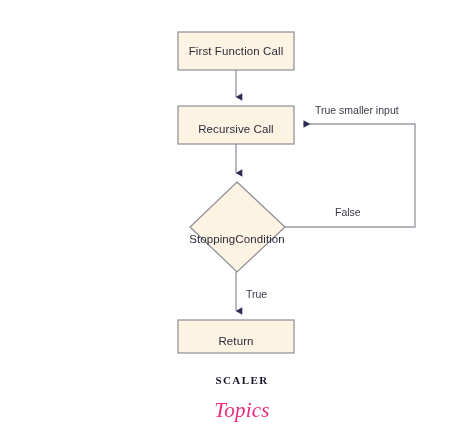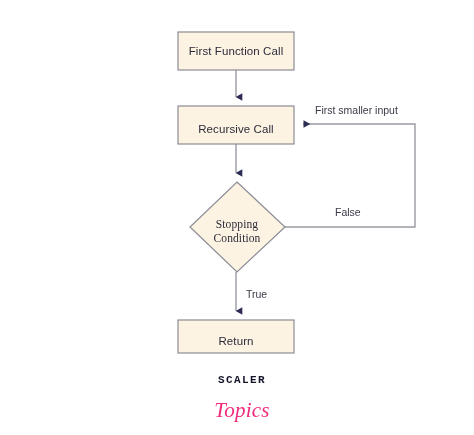--- a/index.html
+++ b/index.html
@@ -56,21 +56,21 @@
   
   #logo {
     position: absolute;
     left: 196px;
     top: 374px;
     width: 92px;
     height: 42px;
     text-align: center;
   }
   #logo-scaler {
-    font-family: Liberation Mono, monospace;
+    font-family: Liberation Serif, serif;
     font-weight: bold;
     font-size: 11px;
     letter-spacing: 1.4px;
     color: #14142b;
     display: block;
     line-height: 12px;
   }
   #logo-topics {
     font-family: "Liberation Serif", serif;
     font-style: italic;
@@ -111,28 +111,28 @@
 
     <polygon points="237,182 285,227 237,272 190,227" fill="#fdf3e3" stroke="#8c8c96" stroke-width="1.2"></polygon>
 
     <rect x="178" y="320" width="116" height="33" fill="#fdf3e3" stroke="#8c8c96" stroke-width="1.2"></rect>
   </svg>
 
   <div class="node-label" style="left:178px; top:32px; width:116px; height:38px;border-radius:9px;">First Function Call</div>
 
   <div class="node-label" style="left:178px; top:106px; width:116px; height:45px;">Recursive Call</div>
 
-  <div class="node-label" style="left:190px; top:204px; width:94px; height:54px; flex-direction:column;font-family:Liberation Serif, serif;">
+  <div class="node-label" style="left:190px; top:212px; width:94px; height:54px; ">
     <span>Stopping</span>
     <span>Condition</span>
   </div>
 
   <div class="node-label" style="left:178px; top:320px; width:116px; height:42px;">Return</div>
 
-  <div class="edge-label" style="left:315px; top:104px;">First smaller input</div>
+  <div class="edge-label" style="left:315px; top:104px;">True smaller input</div>
 
   <div class="edge-label" style="left:335px; top:206px;">False</div>
 
   <div class="edge-label" style="left:246px; top:288px;">True</div>
 
   <div id="logo">
     <span id="logo-scaler">SCALER</span>
     <span id="logo-topics">Topics</span>
   </div>
 

